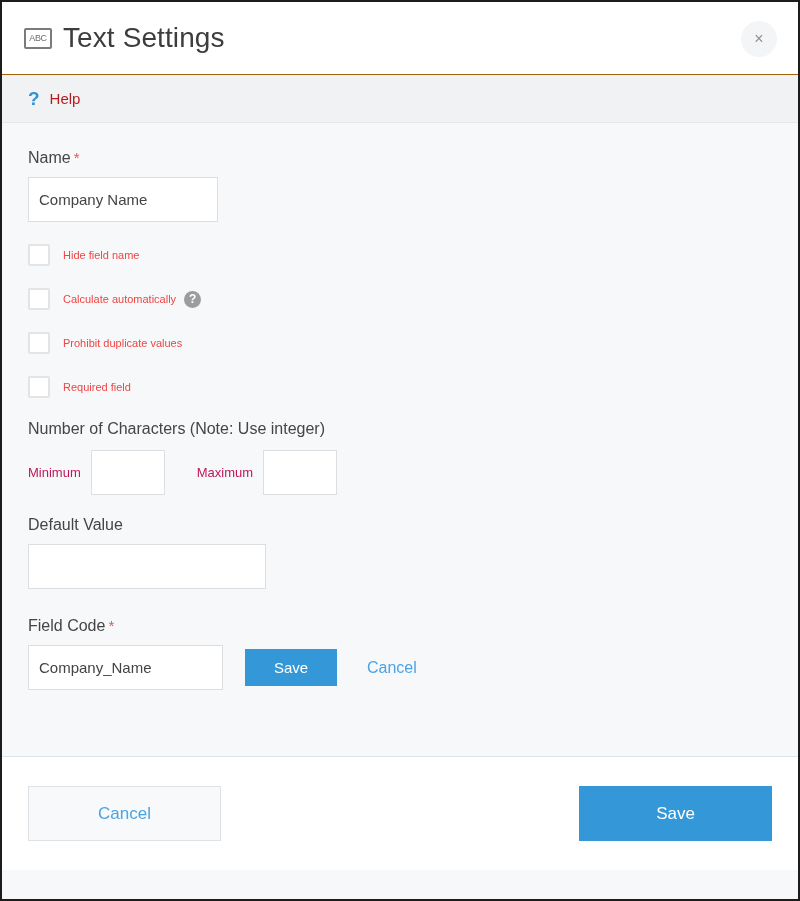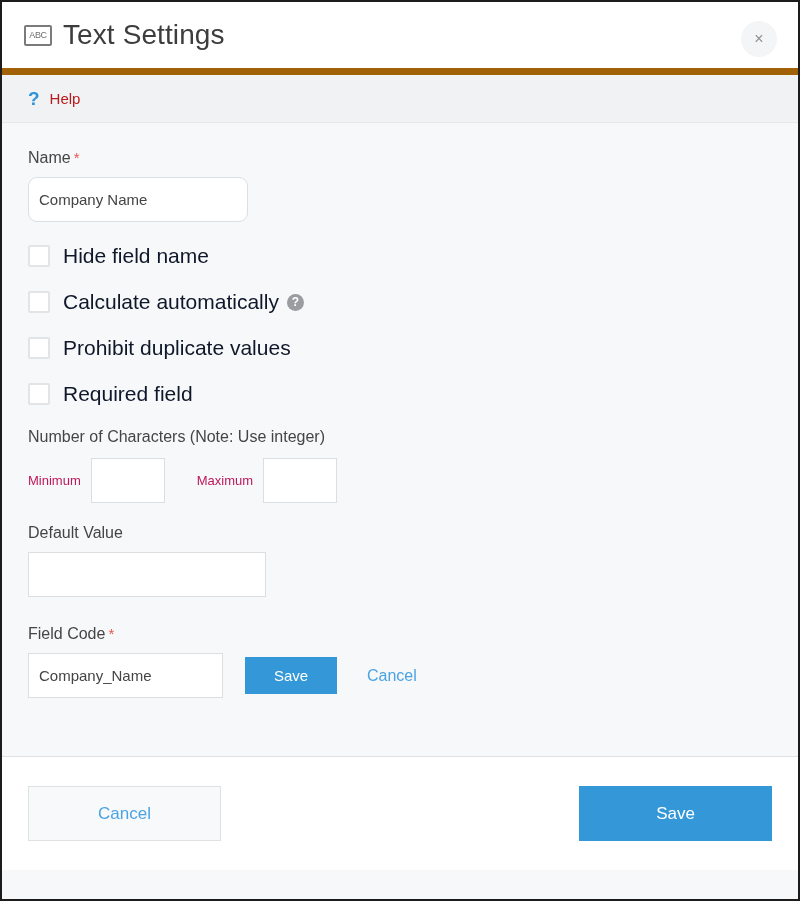--- a/index.html
+++ b/index.html
@@ -20,21 +20,21 @@
     border: 2px solid #1c1c1c;
     background: #f7f8f9;
     overflow: hidden;
   }
 
   
   .dialog-header {
     position: relative;
     height: 73px;
     background: #ffffff;
-    border-bottom: 7px solid #a16207;
+    border-bottom: 1px solid #a16207;
     display: flex;
     align-items: center;
     padding-left: 22px;
     box-sizing: border-box;
   }
   .title-icon {
     width: 28px;
     height: 21px;
     box-sizing: border-box;
     border: 2px solid #7b7b7b;
@@ -132,21 +132,21 @@
     box-sizing: border-box;
     height: 45px;
     background: #ffffff;
     border: 1px solid #dcdfe1;
     font-family: "Liberation Sans", sans-serif;
     font-size: 15px;
     color: #444444;
     padding: 0 10px;
     outline: none;
   }
-  .name-input { width: 220px; border-radius: 9px; }
+  .name-input { width: 190px; }
   .default-input { width: 238px; }
   .code-input { width: 195px; }
   .num-input {
     width: 74px;
     height: 45px;
     box-sizing: border-box;
     background: #ffffff;
     border: 1px solid #dcdfe1;
     font-family: "Liberation Sans", sans-serif;
     font-size: 15px;
@@ -167,22 +167,22 @@
     width: 22px;
     height: 22px;
     box-sizing: border-box;
     background: #ffffff;
     border: 2px solid #e2e4e6;
     border-radius: 2px;
     margin-right: 13px;
     flex: none;
   }
   .checkbox-label {
-    font-size: 21px;
-    color: #0f172a;
+    font-size: 11px;
+    color: #ef4444;
   }
   .info-icon {
     width: 17px;
     height: 17px;
     border-radius: 50%;
     background: #9a9da0;
     color: #ffffff;
     font-size: 12px;
     font-weight: bold;
     display: inline-flex;

